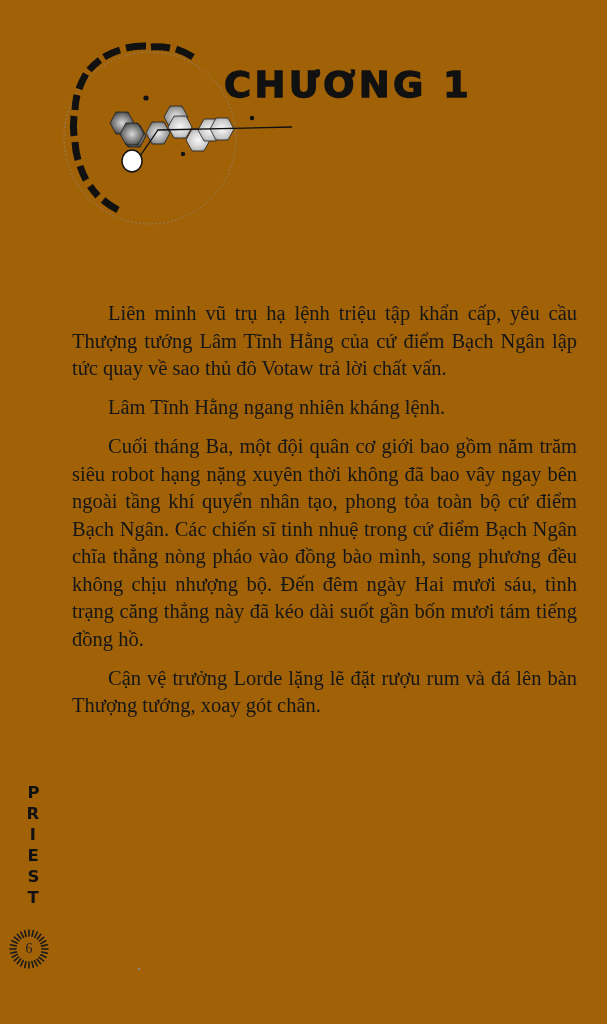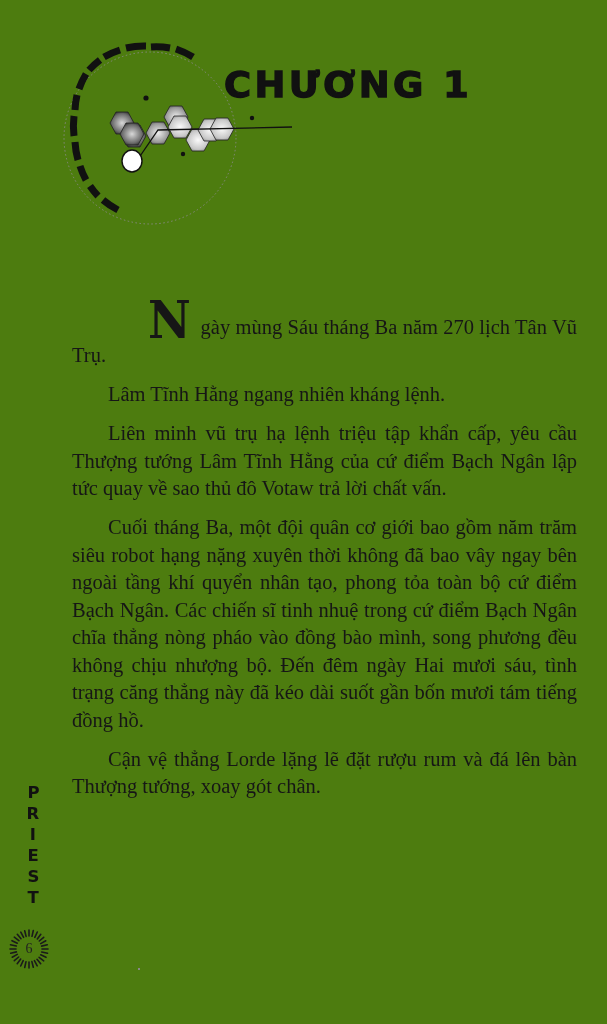--- a/index.html
+++ b/index.html
@@ -12,21 +12,21 @@
     height: 1024px;
     position: relative;
     overflow: hidden;
     color: #111111;
     font-family: "DejaVu Serif", "Liberation Serif", serif;
   }
   .page {
     position: absolute;
     left: 0; top: 0;
     width: 607px; height: 1024px;
-    background: #4d7c0f;
+    background: #a16207;
   }
   
   .chapter-ornament {
     position: absolute;
     left: 0; top: 0;
     width: 320px; height: 240px;
   }
   .chapter-title {
     position: absolute;
     left: 224px;
@@ -180,25 +180,24 @@
     <ellipse cx="132" cy="161" rx="10" ry="11" fill="#ffffff" stroke="#111111" stroke-width="1.4"></ellipse>
 
     <circle cx="146" cy="98" r="2.6" fill="#111111"></circle>
     <circle cx="252" cy="118" r="2.2" fill="#111111"></circle>
     <circle cx="183" cy="154" r="2.2" fill="#111111"></circle>
   </svg>
 
   <div class="chapter-title">CHƯƠNG 1</div>
 
   <div class="body-text">
-    <p class="first"><span class="drop-cap">N</span><span>gày mùng Sáu tháng Ba năm 270 lịch Tân Vũ Trụ.</span></p>
+    <p>Liên minh vũ trụ hạ lệnh triệu tập khẩn cấp, yêu cầu Thượng tướng Lâm Tĩnh Hằng của cứ điểm Bạch Ngân lập tức quay về sao thủ đô Votaw trả lời chất vấn.</p>
     <p>Lâm Tĩnh Hằng ngang nhiên kháng lệnh.</p>
-    <p>Liên minh vũ trụ hạ lệnh triệu tập khẩn cấp, yêu cầu Thượng tướng Lâm Tĩnh Hằng của cứ điểm Bạch Ngân lập tức quay về sao thủ đô Votaw trả lời chất vấn.</p>
     <p>Cuối tháng Ba, một đội quân cơ giới bao gồm năm trăm siêu robot hạng nặng xuyên thời không đã bao vây ngay bên ngoài tầng khí quyển nhân tạo, phong tỏa toàn bộ cứ điểm Bạch Ngân. Các chiến sĩ tinh nhuệ trong cứ điểm Bạch Ngân chĩa thẳng nòng pháo vào đồng bào mình, song phương đều không chịu nhượng bộ. Đến đêm ngày Hai mươi sáu, tình trạng căng thẳng này đã kéo dài suốt gần bốn mươi tám tiếng đồng hồ.</p>
-    <p>Cận vệ thẳng Lorde lặng lẽ đặt rượu rum và đá lên bàn Thượng tướng, xoay gót chân.</p>
+    <p>Cận vệ trưởng Lorde lặng lẽ đặt rượu rum và đá lên bàn Thượng tướng, xoay gót chân.</p>
   </div>
 
   <div class="side-author">
     <span>P</span>
     <span>R</span>
     <span>I</span>
     <span>E</span>
     <span>S</span>
     <span>T</span>
   </div>

